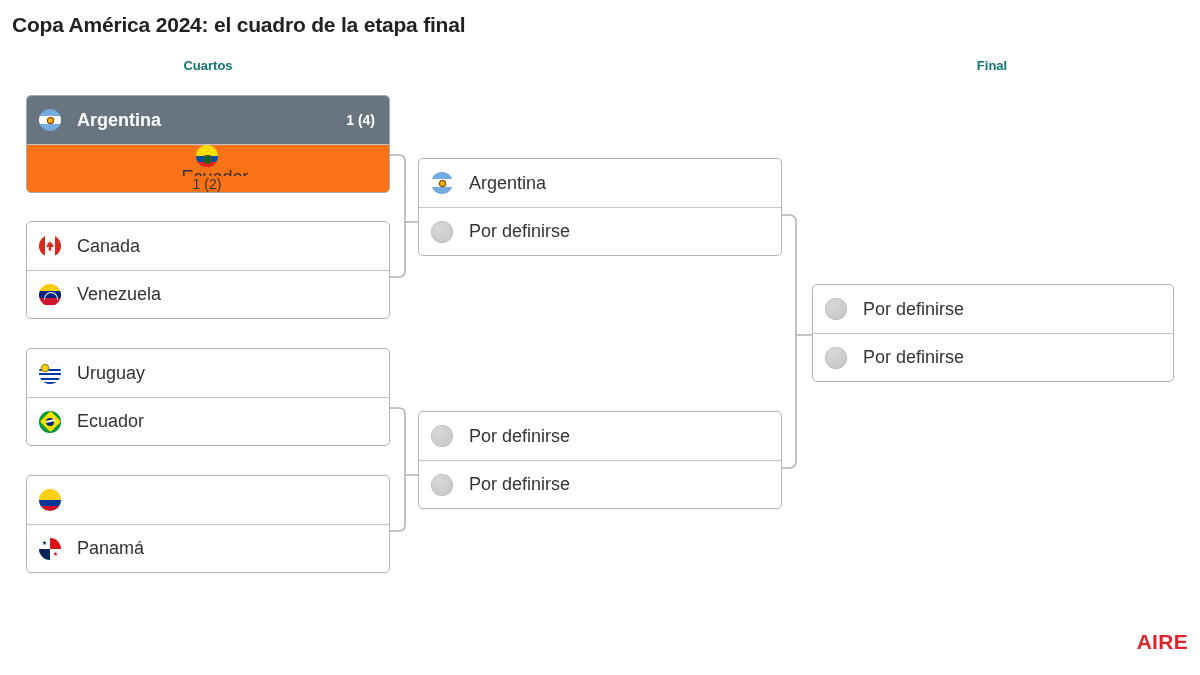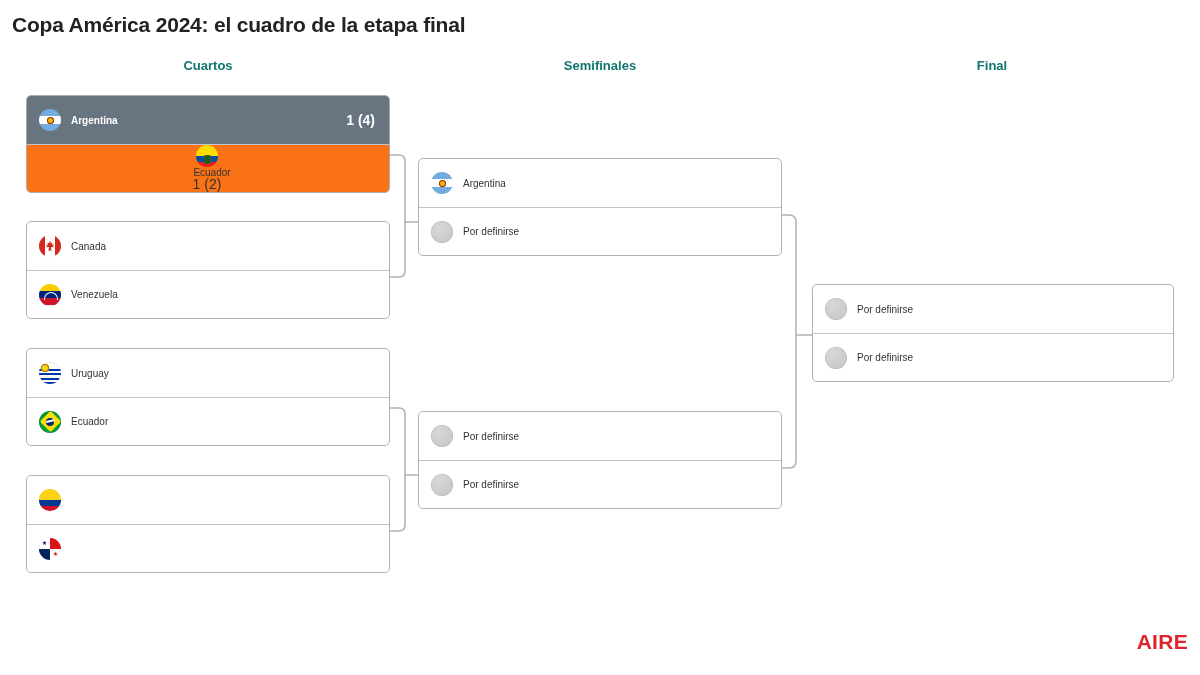--- a/index.html
+++ b/index.html
@@ -42,22 +42,22 @@
     height:48px;box-sizing:border-box;
     padding:0 14px 0 12px;
     position:relative;
   }
   .row + .row{border-top:1px solid #c2c6ca;}
   .row.win{background:#68747f;color:#ffffff;font-weight:bold;}
   .row.lose{background:#f97316;color:#333333;flex-direction:column;}
   .match.decided{border-color:#a8acb0;}
 
   .tname{
-    font-size:10px;
-    margin-left:10px;
+    font-size:18px;
+    margin-left:16px;
     flex:1;
     white-space:nowrap;
     overflow:hidden;
   }
   .row.win .tname{font-weight:bold;color:#ffffff;}
   .score{
     font-size:14px;
     white-space:nowrap;
     color:#333333;
   }
@@ -150,21 +150,20 @@
   }
 </style>
 </head>
 <body>
 
 <div class="page">
 
   <div class="title">Copa América 2024: el cuadro de la etapa final</div>
 
   <div class="col-head ch-cuartos">Cuartos</div>
-  <div class="col-head ch-semis">Semifinales</div>
   <div class="col-head ch-final">Final</div>
 
   <svg class="lines" width="1200" height="675" viewBox="0 0 1200 675" fill="none">
 
     <path d="M389 155 H399 Q405 155 405 161 V222 H418" stroke="#b0b4b8" stroke-width="1.6" fill="none"></path>
     <path d="M389 277 H399 Q405 277 405 271 V222" stroke="#b0b4b8" stroke-width="1.6" fill="none"></path>
 
     <path d="M389 408 H399 Q405 408 405 414 V475 H418" stroke="#b0b4b8" stroke-width="1.6" fill="none"></path>
     <path d="M389 531 H399 Q405 531 405 525 V475" stroke="#b0b4b8" stroke-width="1.6" fill="none"></path>
 
@@ -252,20 +251,21 @@
     </div>
     <div class="row">
       <span class="flag f-pa">
           <i class="q1"></i>
           <i class="q2"></i>
           <i class="q3"></i>
           <i class="q4"></i>
           <i class="s1"></i>
           <i class="s2"></i>
         </span>
+      <span class="tname">Panamá</span>
       <span class="score"></span>
     </div>
   </div>
 
   <div class="match" style="left:418px;top:158px;width:364px;">
     <div class="row">
       <span class="flag f-ar">
           <i class="a"></i>
           <i class="b"></i>
           <i class="c"></i>

